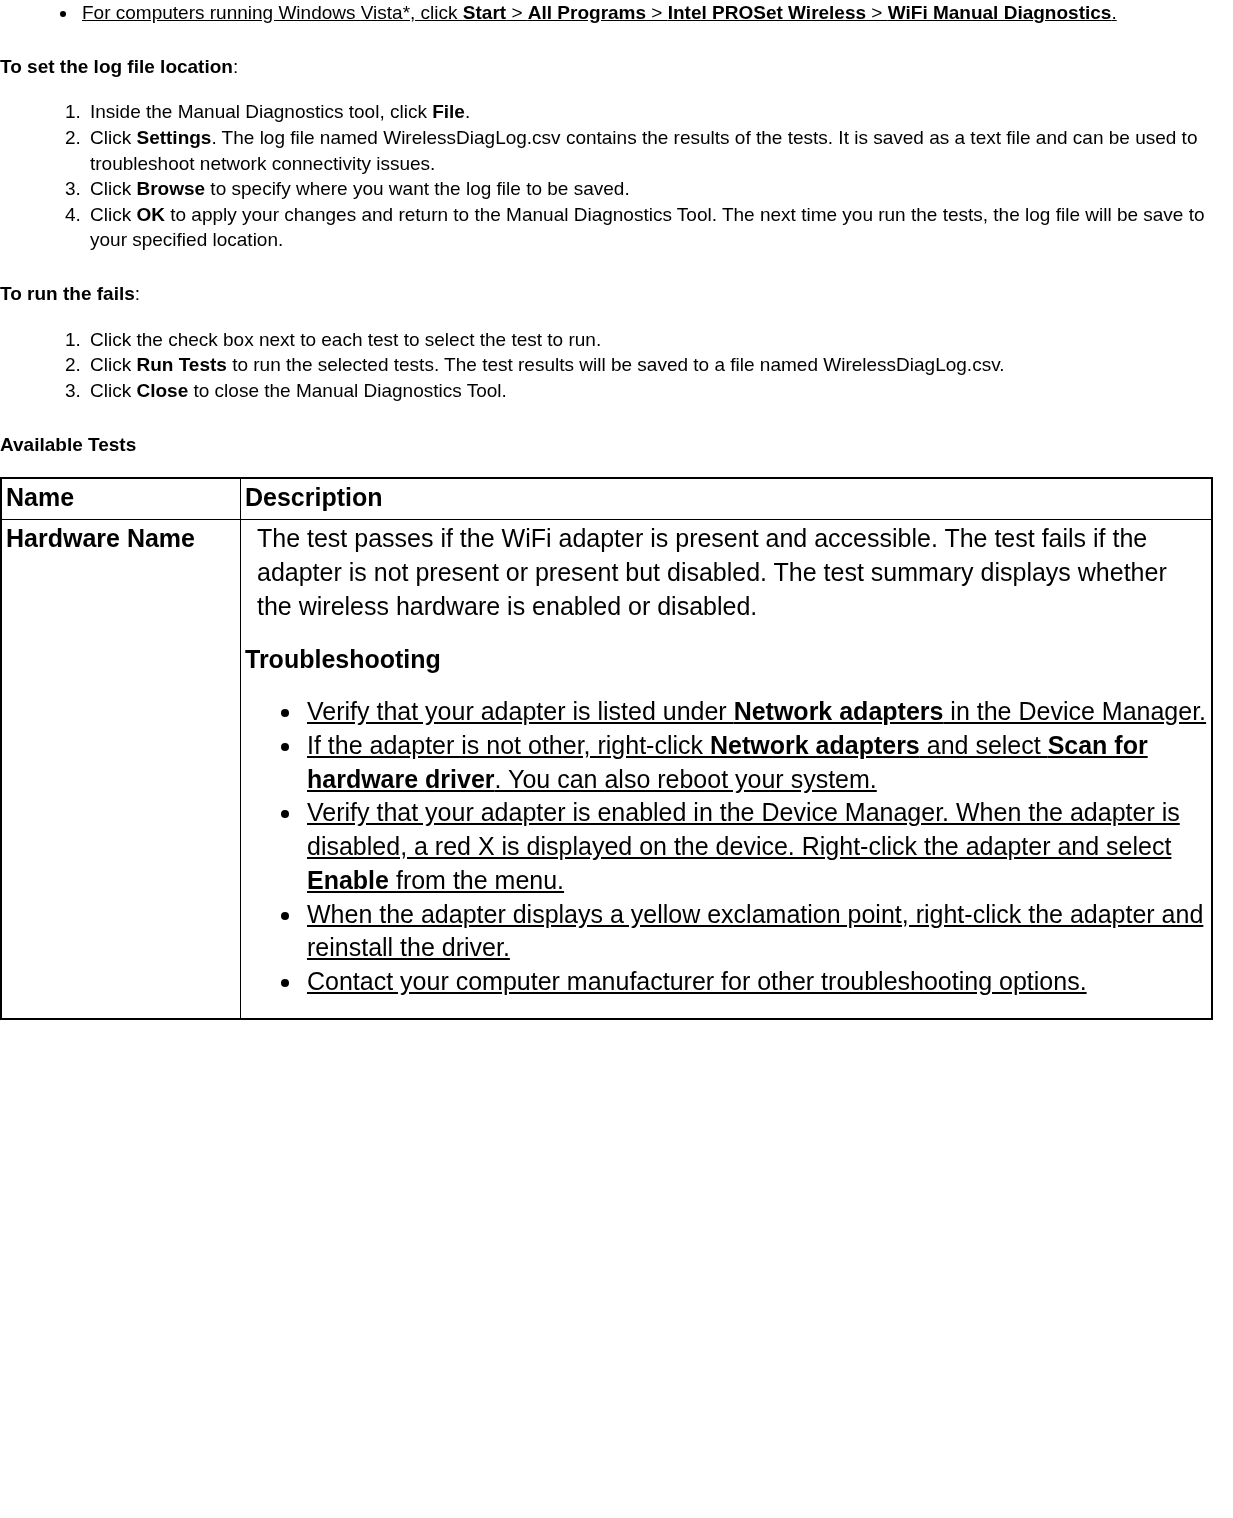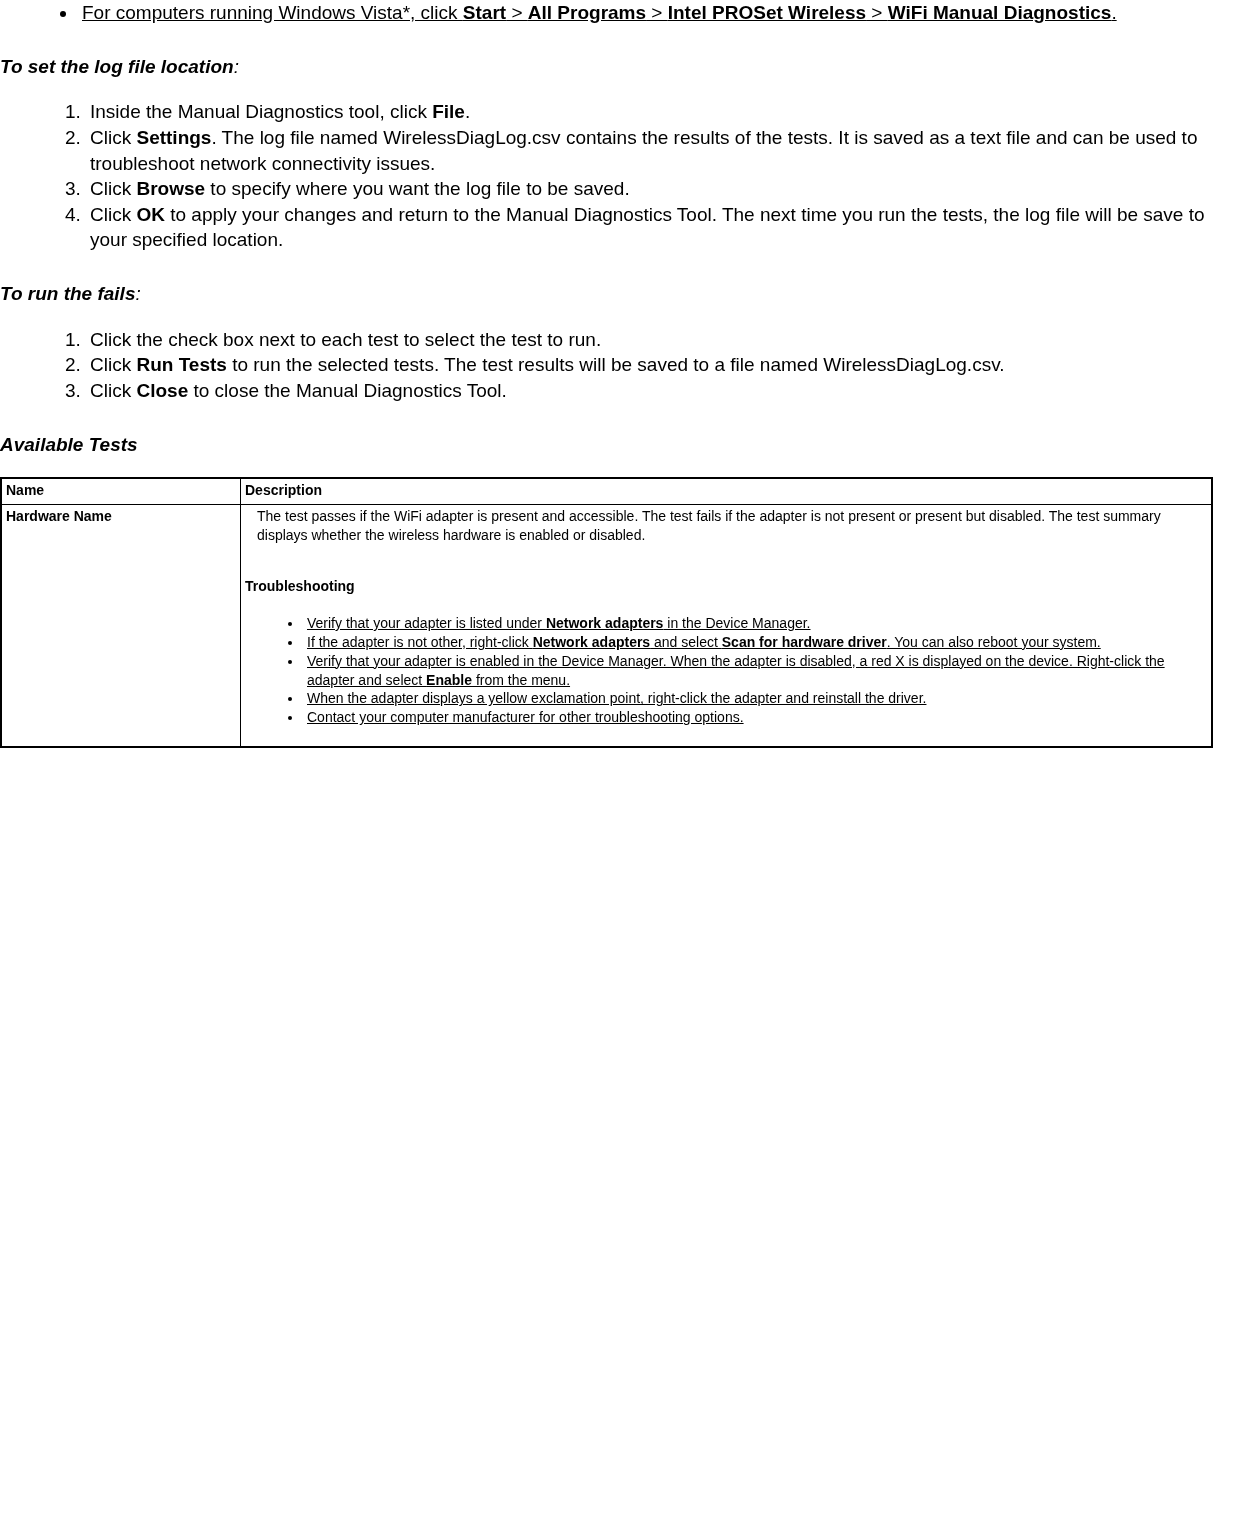--- a/index.html
+++ b/index.html
@@ -26,46 +26,45 @@
     padding-left: 78px;
   }
   ol.numbered li {
     margin-bottom: 0;
     padding-left: 4px;
   }
   .bold { font-weight: bold; }
   p.section-heading {
     font-weight: bold;
     margin: 28px 0 20px 0;
-    font-style: italic;
   }
   p.section-heading .normal { font-weight: normal; }
   table.tests {
     border-collapse: collapse;
     width: 100%;
     margin-top: 8px;
     border: 2px solid #000;
   }
   table.tests th, table.tests td {
     border: 1px solid #000;
     text-align: left;
     vertical-align: top;
     padding: 2px 4px 4px 4px;
-    font-size: 14px;
+    font-size: 25px;
   }
   table.tests th {
     font-weight: bold;
   }
   table.tests td.name-col {
     width: 230px;
     font-weight: bold;
   }
   .cell-inner p { margin: 0 0 20px 12px; }
   .cell-inner p.first { margin-top: 0; }
-  .cell-inner p.sub-head { font-weight: bold; margin: 32px 0 18px 0; }
+  .cell-inner p.sub-head { font-weight: bold; margin: 20px 0 18px 0; }
   .cell-inner ul.disc {
     padding-left: 58px;
     margin-bottom: 15px;
   }
   .col-name { width: 232px; }
 </style>
 </head>
 <body>
 
 <ul class="disc">

